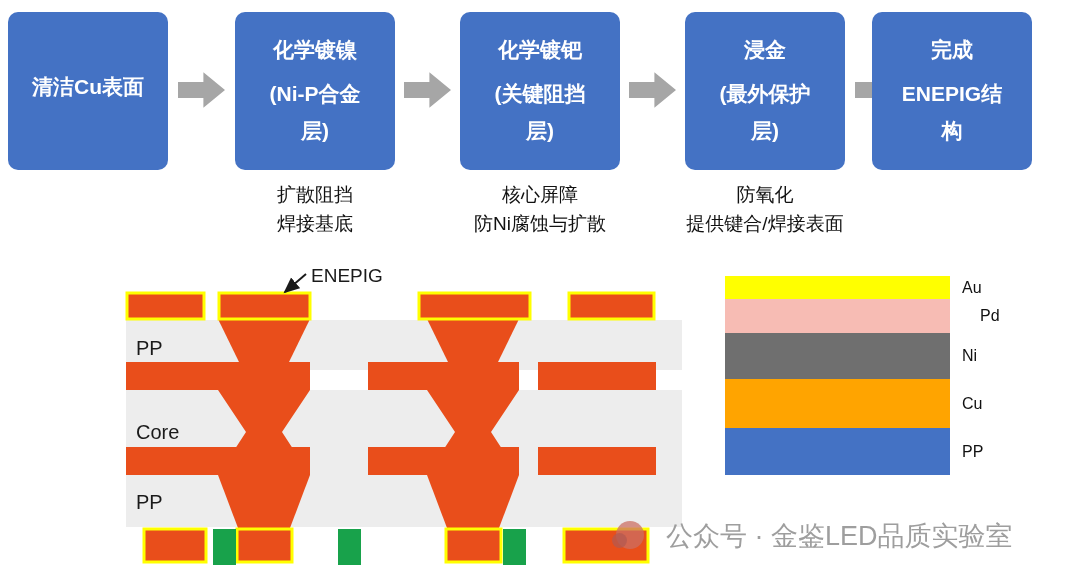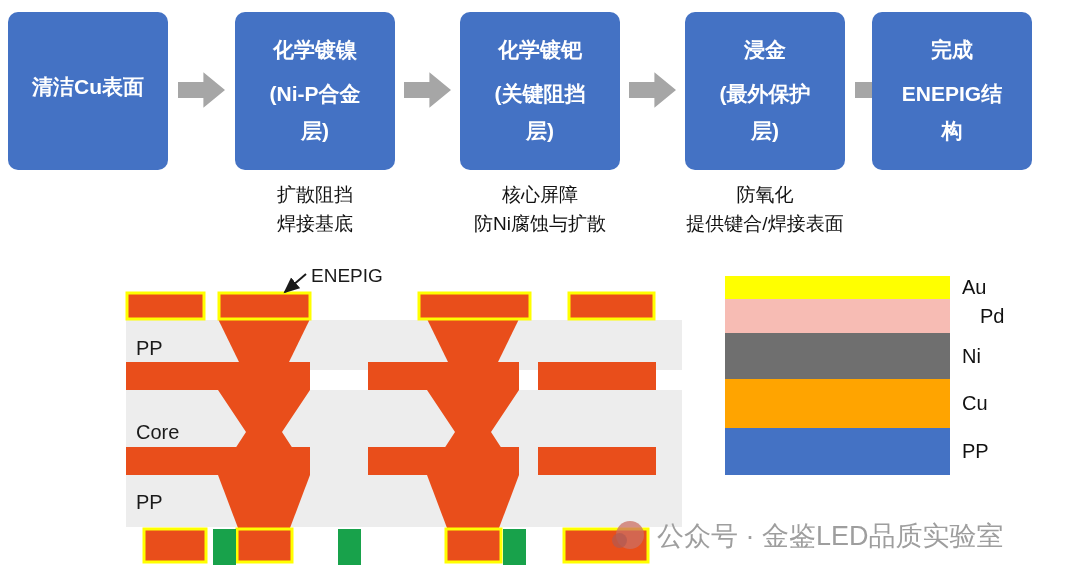--- a/index.html
+++ b/index.html
@@ -67,30 +67,30 @@
 
   
   .legend { position: absolute; left: 725px; top: 276px; }
   .legend-row { display: flex; align-items: center; }
   .legend-swatch { width: 225px; height: 100%; }
   .lr1 { height: 23px; }
   .lr2 { height: 34px; gap: 18px; }
   .lr3 { height: 46px; }
   .lr4 { height: 49px; }
   .lr5 { height: 47px; }
-  .legend-label { margin-left: 12px; font-size: 20px; color: #111111; }
+  .legend-label { margin-left: 12px; font-size: 16px; color: #111111; }
 
   
   .watermark {
     position: absolute;
     left: 612px;
     top: 518px;
     display: flex;
     align-items: center;
-    gap: 11px;
+    gap: 20px;
     color: #9e9e9e;
     font-size: 27px;
     white-space: nowrap;
   }
   .wm-logo { width: 34px; height: 32px; position: relative; }
   .wm-logo::before {
     content: "";
     position: absolute; left: 4px; top: 1px;
     width: 28px; height: 28px; border-radius: 50%;
     background: #cb6f63; opacity: 0.75;

